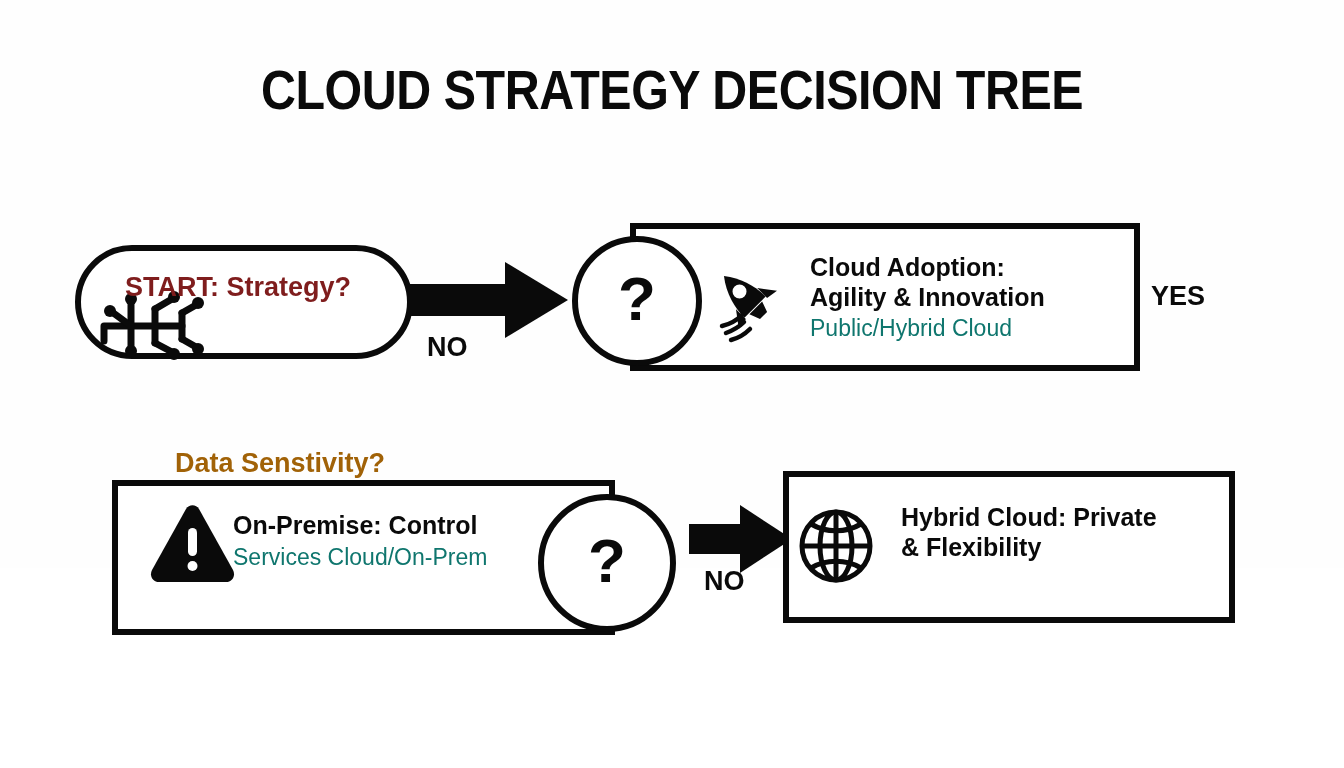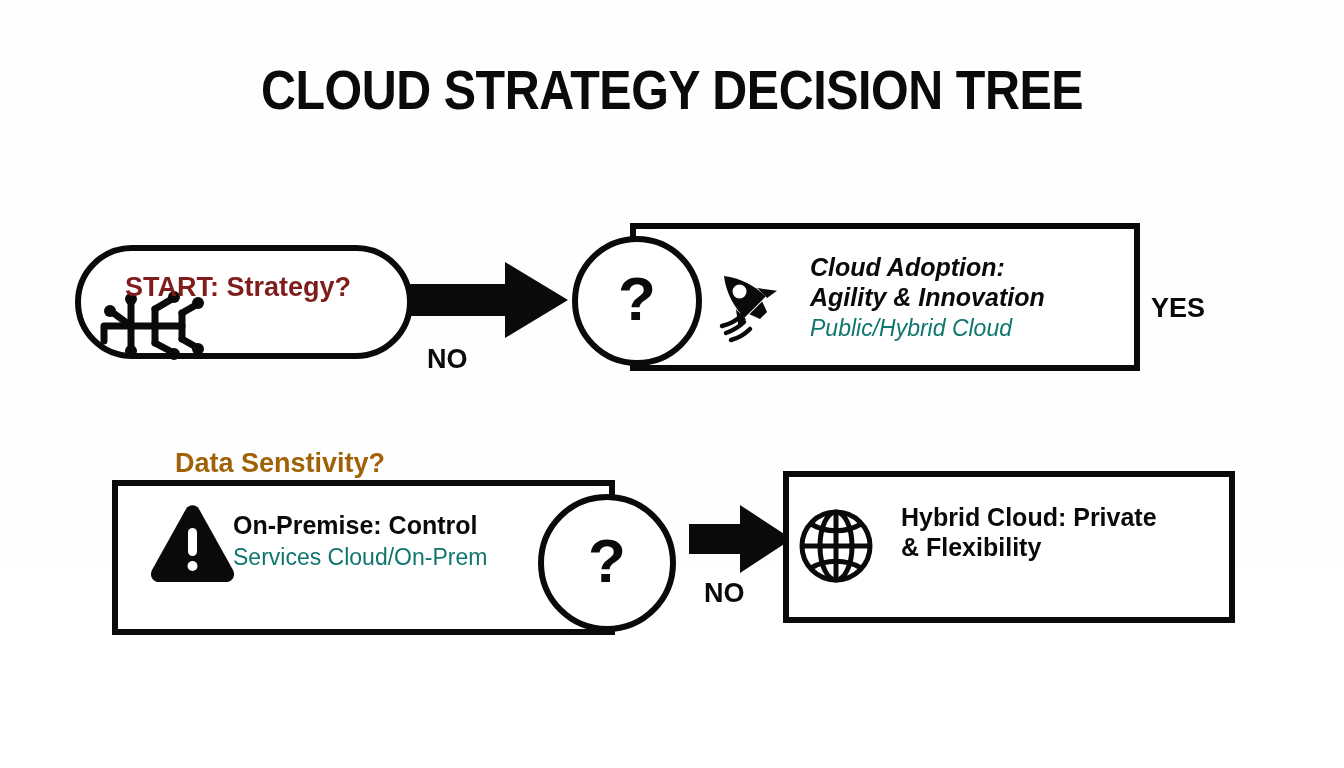--- a/index.html
+++ b/index.html
@@ -65,21 +65,20 @@
     margin-top: 3px;
   }
 
   
   .edge-label {
     position: absolute;
     font-size: 27px;
     font-weight: bold;
     color: #0a0a0a;
     white-space: nowrap;
-    margin-top: 12px;
   }
 
   
   .start-label {
     position: absolute;
     font-size: 27px;
     font-weight: bold;
     color: #7f1d1d;
     white-space: nowrap;
   }
@@ -183,21 +182,21 @@
   </svg>
 
   <div class="start-label" style="left:125px; top:272px;">START: Strategy?</div>
 
   <div class="qmark" style="left:607px; top:268px; width:60px;">?</div>
 
   <div class="qmark" style="left:577px; top:530px; width:60px;">?</div>
 
   <div class="branch-question" style="left:175px; top:448px;">Data Senstivity?</div>
 
-  <div class="card-text" style="left:810px; top:253px;font-style:italic;">
+  <div class="card-text" style="left:810px; top:253px;">
     <div class="card-title">Cloud Adoption:</div>
     <div class="card-title">Agility &amp; Innovation</div>
     <div class="card-sub">Public/Hybrid Cloud</div>
   </div>
 
   <div class="card-text" style="left:233px; top:511px;">
     <div class="card-title">On-Premise: Control</div>
     <div class="card-sub">Services Cloud/On-Prem</div>
   </div>
 

